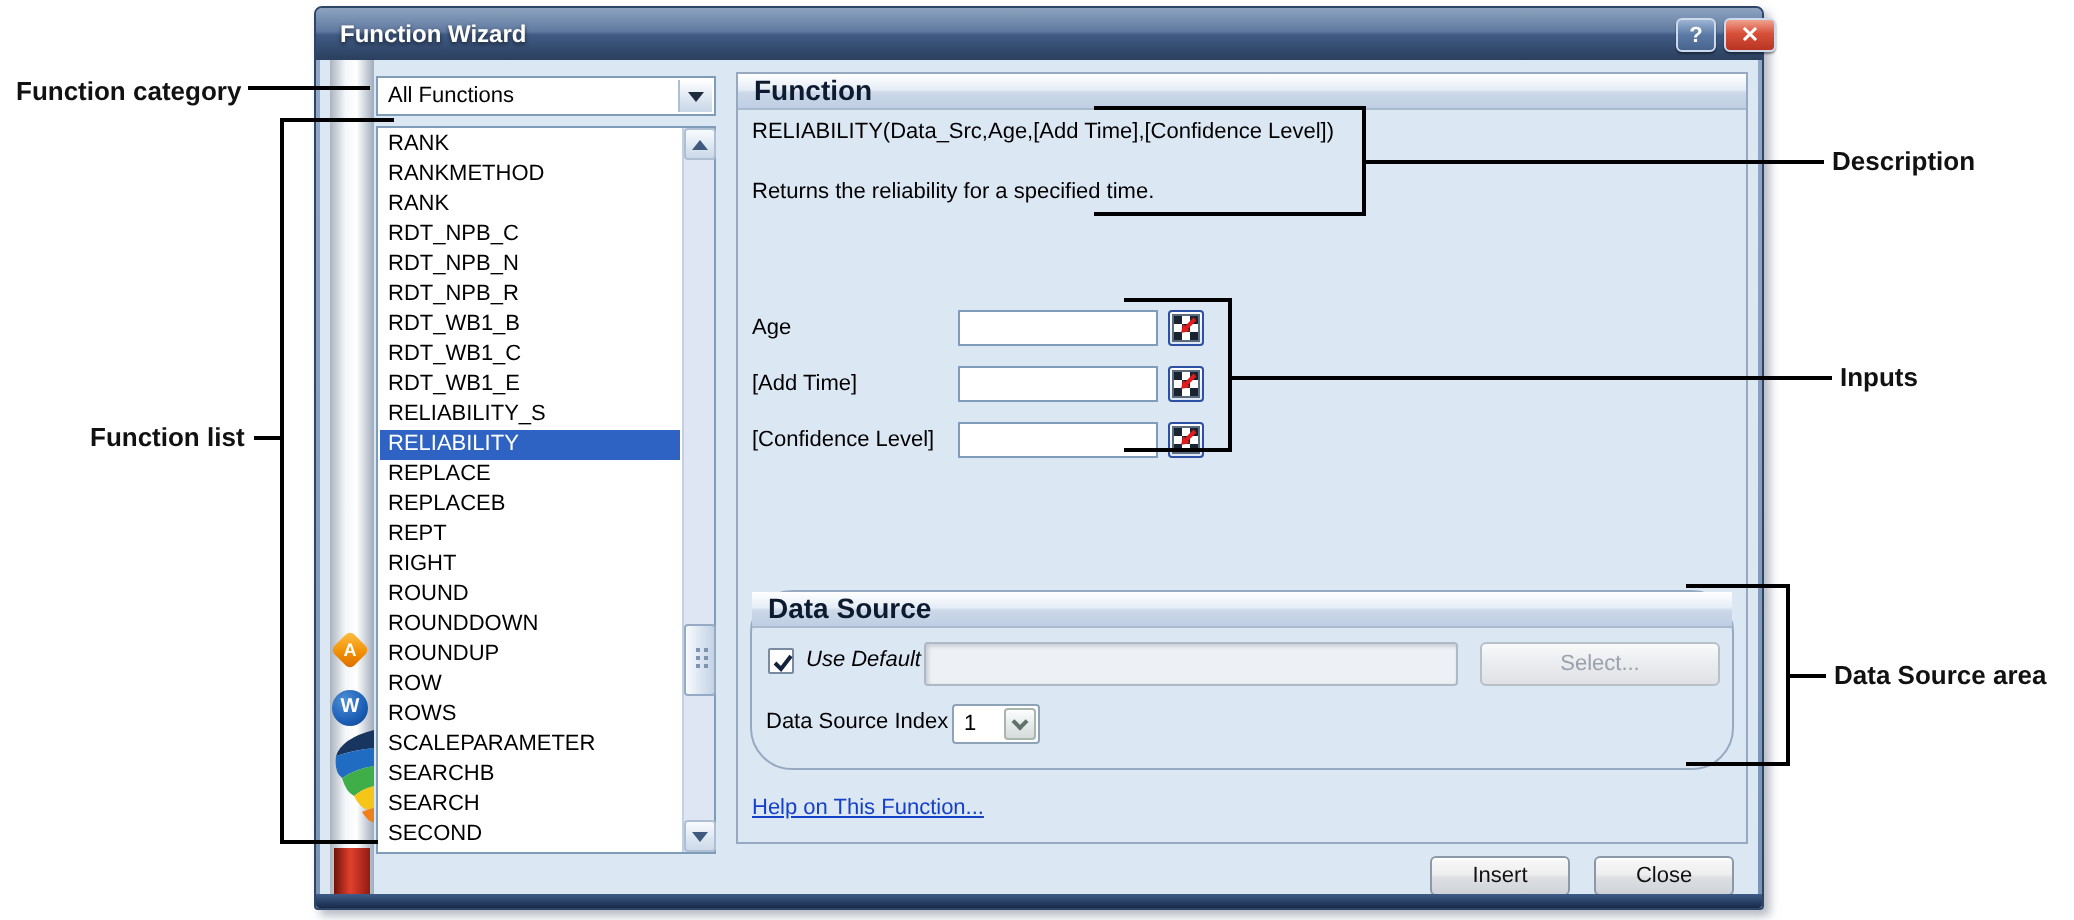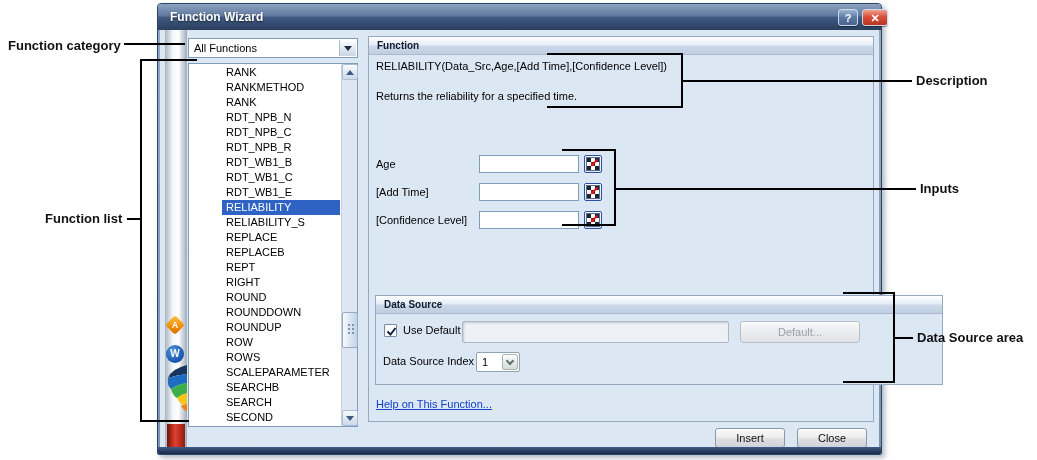--- a/index.html
+++ b/index.html
@@ -83,21 +83,21 @@
   }
   .tri-down-sm { position:absolute; left:4px; top:6px; width:0; height:0;
     border-left:4px solid transparent; border-right:4px solid transparent; border-top:5px solid #1f2c3d; }
 
   
   .listbox {
     position:absolute; left:30px; top:59px; width:170px; height:364px;
     background:#fff; border:1px solid #7f9db9;
   }
   .list-items { position:absolute; left:1px; top:1px; right:17px; bottom:1px; overflow:hidden; }
-  .li { height:15px; line-height:15px; padding-left:4px; font-size:11px; color:#000; white-space:nowrap;margin-left:32px; }
+  .li { height:15px; line-height:15px; padding-left:4px; font-size:11px; color:#000; white-space:nowrap; }
   .li.sel { background:#2e63c4; color:#fff; }
 
   .vsb { position:absolute; top:0; right:0; width:16px; height:100%; background:#dde6f2; border-left:1px solid #c2d0e0; }
   .sb-btn {
     position:absolute; left:0; width:16px; height:16px;
     background:linear-gradient(to bottom,#f8fbfe,#dce6f1 60%,#ccd9e8);
     border:1px solid #aebfd4; border-radius:2px;
   }
   .sb-up { top:0; } .sb-down { bottom:0; }
   .tri-up  { position:absolute; left:3px; top:5px;  width:0; height:0; border-left:4px solid transparent; border-right:4px solid transparent; border-bottom:5px solid #3e5a7e; }
@@ -110,35 +110,35 @@
   .grip { position:absolute; left:5px; top:15px; width:2px; height:2px; background:#7e93ad;
     box-shadow:4px 0 #7e93ad, 0 4px #7e93ad, 4px 4px #7e93ad, 0 -4px #7e93ad, 4px -4px #7e93ad; }
 
   
   .group { position:absolute; border:1px solid #96a9c0; background:#dce7f4; }
   .fn-group { left:210px; top:32px; width:506px; height:386px; }
   .grp-header {
     position:absolute; left:0; top:0; right:0; height:18px;
     background:linear-gradient(to bottom,#ffffff,#e6edf6 45%,#ccd8e9 55%,#bfcee3);
     border-bottom:1px solid #aab9ce;
-    font-size:10px; font-weight:bold; color:#0d1b30; line-height:17px; padding-left:8px;
+    font-size:14px; font-weight:bold; color:#0d1b30; line-height:17px; padding-left:8px;
   }
   .txt { position:absolute; font-size:11px; color:#000; white-space:nowrap; }
 
   .field {
     position:absolute; height:18px; background:#fff; border:1px solid #7f9db9;
     font-family:"Liberation Sans",sans-serif; font-size:11px; padding:0 3px; color:#000;
   }
   .cell-btn {
     position:absolute; width:18px; height:18px; background:linear-gradient(to bottom,#ffffff,#dfe8f3);
     border:1px solid #2b50a5; border-radius:2px; padding:1px 0 0 1px;
   }
 
   
-  .ds-group { left:6px; top:258px; width:568px; height:90px; }
+  .ds-group { left:6px; top:258px; width:492px; height:90px;border-radius:21px; }
   .checkbox {
     position:absolute; left:8px; top:28px; width:13px; height:13px;
     background:#fff; border:1px solid #7a8aa0; border-radius:1px;
   }
   .checkbox svg { position:absolute; left:0; top:0; }
   .ds-field {
     position:absolute; left:86px; top:25px; width:267px; height:22px;
     background:#edf0f4; border:1px solid #aeb8c6; border-radius:2px;
     box-shadow:inset 1px 1px 2px rgba(120,130,145,.35);
     font-family:"Liberation Sans",sans-serif; font-size:11px; padding:0 4px; color:#555;
@@ -210,28 +210,28 @@
     <div class="combo-arrow-btn">
       <span class="tri-down-sm"></span>
     </div>
   </div>
 
   <div class="listbox">
     <div class="list-items">
         <div class="li">RANK</div>
         <div class="li">RANKMETHOD</div>
         <div class="li">RANK</div>
+        <div class="li">RDT_NPB_C</div>
         <div class="li">RDT_NPB_N</div>
-        <div class="li">RDT_NPB_C</div>
         <div class="li">RDT_NPB_R</div>
         <div class="li">RDT_WB1_B</div>
         <div class="li">RDT_WB1_C</div>
         <div class="li">RDT_WB1_E</div>
+        <div class="li">RELIABILITY_S</div>
         <div class="li sel">RELIABILITY</div>
-        <div class="li">RELIABILITY_S</div>
         <div class="li">REPLACE</div>
         <div class="li">REPLACEB</div>
         <div class="li">REPT</div>
         <div class="li">RIGHT</div>
         <div class="li">ROUND</div>
         <div class="li">ROUNDDOWN</div>
         <div class="li">ROUNDUP</div>
         <div class="li">ROW</div>
         <div class="li">ROWS</div>
         <div class="li">SCALEPARAMETER</div>
@@ -302,24 +302,24 @@
       </svg>
     </div>
 
     <div class="group ds-group">
       <div class="grp-header">Data Source</div>
       <div class="checkbox">
         <svg width="13" height="13" viewBox="0 0 13 13">
           <polyline points="2.5,6.5 5.5,9.5 10.5,3" fill="none" stroke="#14233c" stroke-width="2"></polyline>
         </svg>
       </div>
-      <span class="txt" style="left:27px; top:28px;">Use Default</span>
+      <span class="txt" style="left:27px; top:28px;font-style:italic;">Use Default</span>
       <input class="ds-field" disabled="" value="" style="">
       <div class="select-btn">
-        <span>Default...</span>
+        <span>Select...</span>
       </div>
       <span class="txt" style="left:7px; top:59px;">Data Source Index</span>
       <div class="idx-combo">
         <span class="val">1</span>
         <div class="idx-arrow-btn">
           <span class="chev"></span>
         </div>
       </div>
     </div>
 

